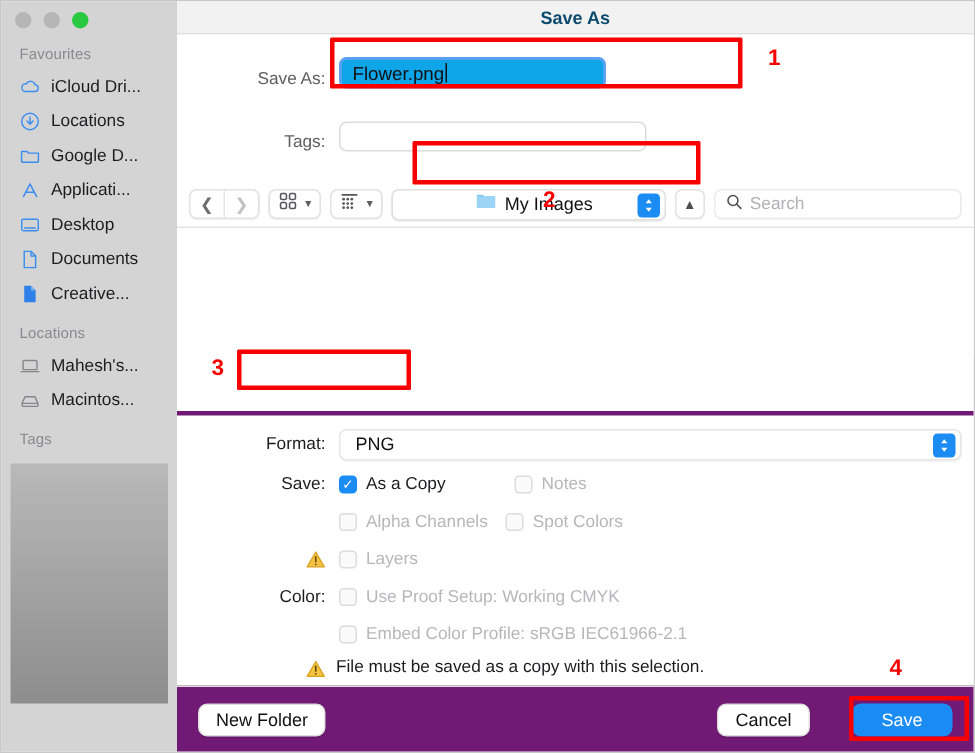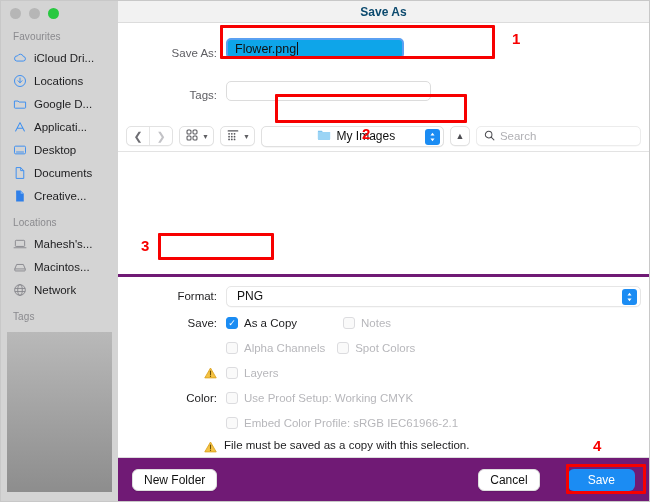--- a/index.html
+++ b/index.html
@@ -433,30 +433,20 @@
     <div class="side-item">
       <span class="ic">
         <svg width="14" height="14" viewBox="0 0 16 16">
             <path d="M2 10.2 4.2 5.1h7.6L14 10.2v1.4a.9.9 0 0 1-.9.9H2.9a.9.9 0 0 1-.9-.9z" fill="none" stroke="#86868b" stroke-width="1.05" stroke-linejoin="round"></path>
             <path d="M2.1 10.2h11.8" stroke="#86868b" stroke-width="1.05"></path>
           </svg>
       </span>
       <span class="lbl">Macintos...</span>
     </div>
 
-    <div class="side-item">
-      <span class="ic">
-        <svg width="14" height="14" viewBox="0 0 16 16">
-            <circle cx="8" cy="8" r="6.1" fill="none" stroke="#86868b" stroke-width="1.05"></circle>
-            <ellipse cx="8" cy="8" rx="2.6" ry="6.1" fill="none" stroke="#86868b" stroke-width="1.05"></ellipse>
-            <path d="M2.1 6.2h11.8M2.1 9.8h11.8" stroke="#86868b" stroke-width="1.05"></path>
-          </svg>
-      </span>
-      <span class="lbl">Network</span>
-    </div>
 
     <div class="side-section-title" style="padding-top:10px">Tags</div>
 
     <div class="tag-block"></div>
   </div>
 
   <div class="main">
 
     <div class="titlebar">
       <div class="t">Save As</div>

